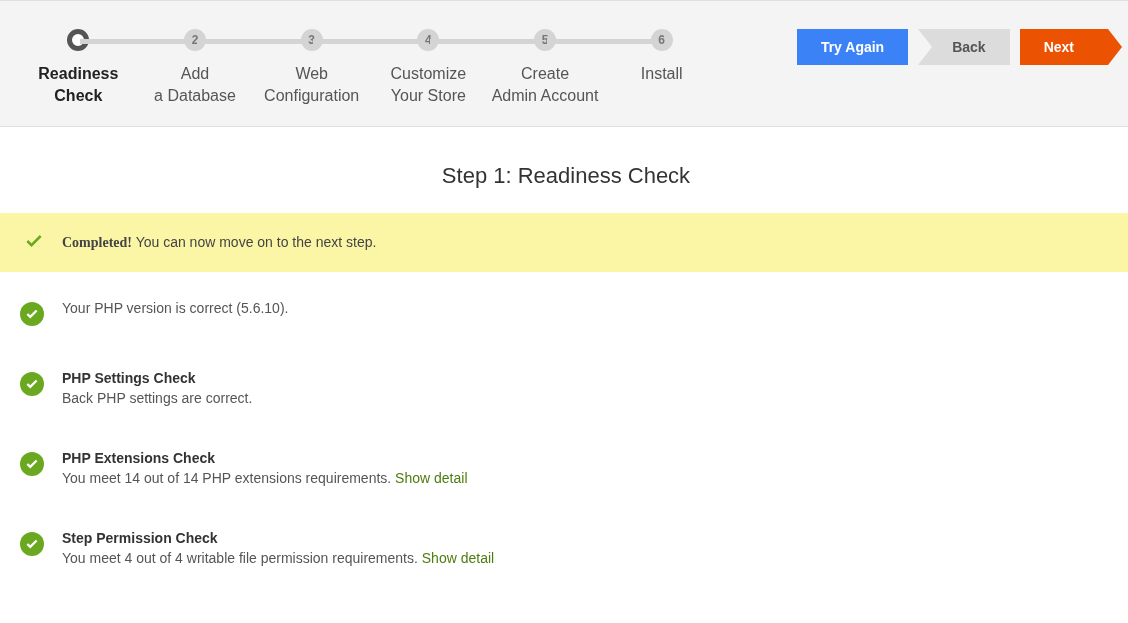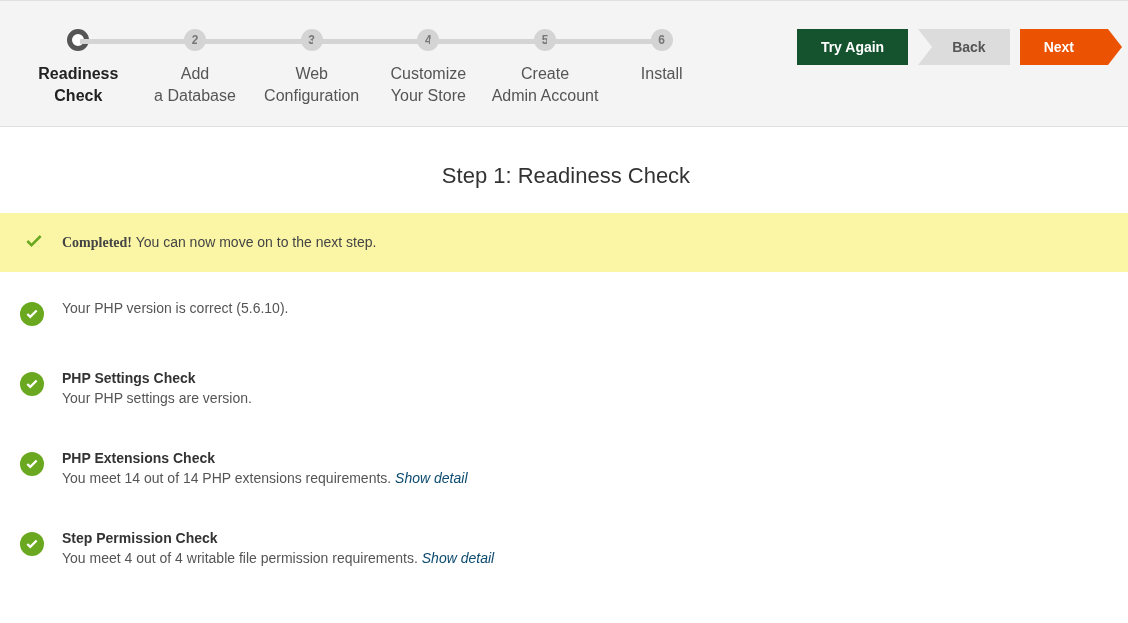--- a/index.html
+++ b/index.html
@@ -11,40 +11,40 @@
     .step { display: flex; flex-direction: column; align-items: center; position: relative; z-index: 2; width: 120px; }
     .step-circle { width: 22px; height: 22px; border-radius: 50%; background: #d4d4d4; color: #777; font-size: 12px; font-weight: 600; display: flex; align-items: center; justify-content: center; margin-bottom: 12px; }
     .step.active .step-circle { background: #fff; border: 5px solid #555; width: 22px; height: 22px; box-sizing: border-box; }
     .step-label { font-size: 16px; color: #555; text-align: center; line-height: 1.4; }
     .step.active .step-label { font-weight: 700; color: #222; }
     .step-line { position: absolute; top: 10px; left: 60px; right: -60px; height: 5px; background: #d4d4d4; z-index: 1; }
     .step:last-child .step-line { display: none; }
 
     .buttons { display: flex; gap: 10px; align-items: center; }
     .btn { font-size: 14px; font-weight: 600; padding: 10px 24px; border: none; cursor: pointer; display: inline-flex; align-items: center; position: relative; }
-    .btn-dark { background: #14532d; color: #fff; }
+    .btn-dark { background: #3b82f6; color: #fff; }
     .btn-light { background: #dcdcdc; color: #555; padding-left: 34px; }
     .btn-light::before { content: ''; position: absolute; left: 0; top: 0; bottom: 0; width: 0; height: 0; border-top: 18px solid transparent; border-bottom: 18px solid transparent; border-left: 14px solid #f4f4f4; }
     .btn-orange { background: #eb5202; color: #fff; padding-right: 34px; }
     .btn-orange::after { content: ''; position: absolute; right: -14px; top: 0; bottom: 0; width: 0; height: 0; border-top: 18px solid transparent; border-bottom: 18px solid transparent; border-left: 14px solid #eb5202; }
 
     .page-title { font-size: 22px; font-weight: 400; color: #333; padding: 36px 0 24px 4px; text-align: center; }
 
     .alert { background: #fbf6a6; padding: 18px 24px; display: flex; align-items: center; gap: 18px; }
     .alert-icon { color: #6aa81f; }
     .alert-text { color: #444; font-size: 14px; }
     .alert-text strong { font-weight: 700; font-family: Liberation Serif, serif; }
 
     .check-list { padding: 28px 20px; }
     .check-item { display: flex; align-items: flex-start; gap: 18px; margin-bottom: 44px; }
     .check-icon { width: 24px; height: 24px; border-radius: 50%; background: #6aa81f; display: flex; align-items: center; justify-content: center; flex-shrink: 0; margin-top: 2px; }
     .check-content { }
     .check-title { font-weight: 700; color: #333; font-size: 14px; margin-bottom: 4px; }
     .check-desc { color: #555; font-size: 14px; }
-    .link { color: #0c4a6e; cursor: pointer; font-style: italic; }
+    .link { color: #4d7c0f; cursor: pointer; }
   </style>
 </head>
 <body>
 
 <div class="header-bar">
   <div class="stepper" id="stepper">
       <div class="step active">
         <div class="step-circle"></div>
         <div class="step-label">Readiness<br>Check</div>
         <div class="step-line"></div>
@@ -106,21 +106,21 @@
       </div>
     </div>
     <div class="check-item">
       <div class="check-icon">
         <svg width="14" height="14" viewBox="0 0 24 24" fill="none" stroke="#fff" stroke-width="4">
           <polyline points="20 6 9 17 4 12"></polyline>
         </svg>
       </div>
       <div class="check-content">
         <div class="check-title">PHP Settings Check</div>
-        <div class="check-desc">Your PHP settings are version.</div>
+        <div class="check-desc">Back PHP settings are correct.</div>
       </div>
     </div>
     <div class="check-item">
       <div class="check-icon">
         <svg width="14" height="14" viewBox="0 0 24 24" fill="none" stroke="#fff" stroke-width="4">
           <polyline points="20 6 9 17 4 12"></polyline>
         </svg>
       </div>
       <div class="check-content">
         <div class="check-title">PHP Extensions Check</div>

